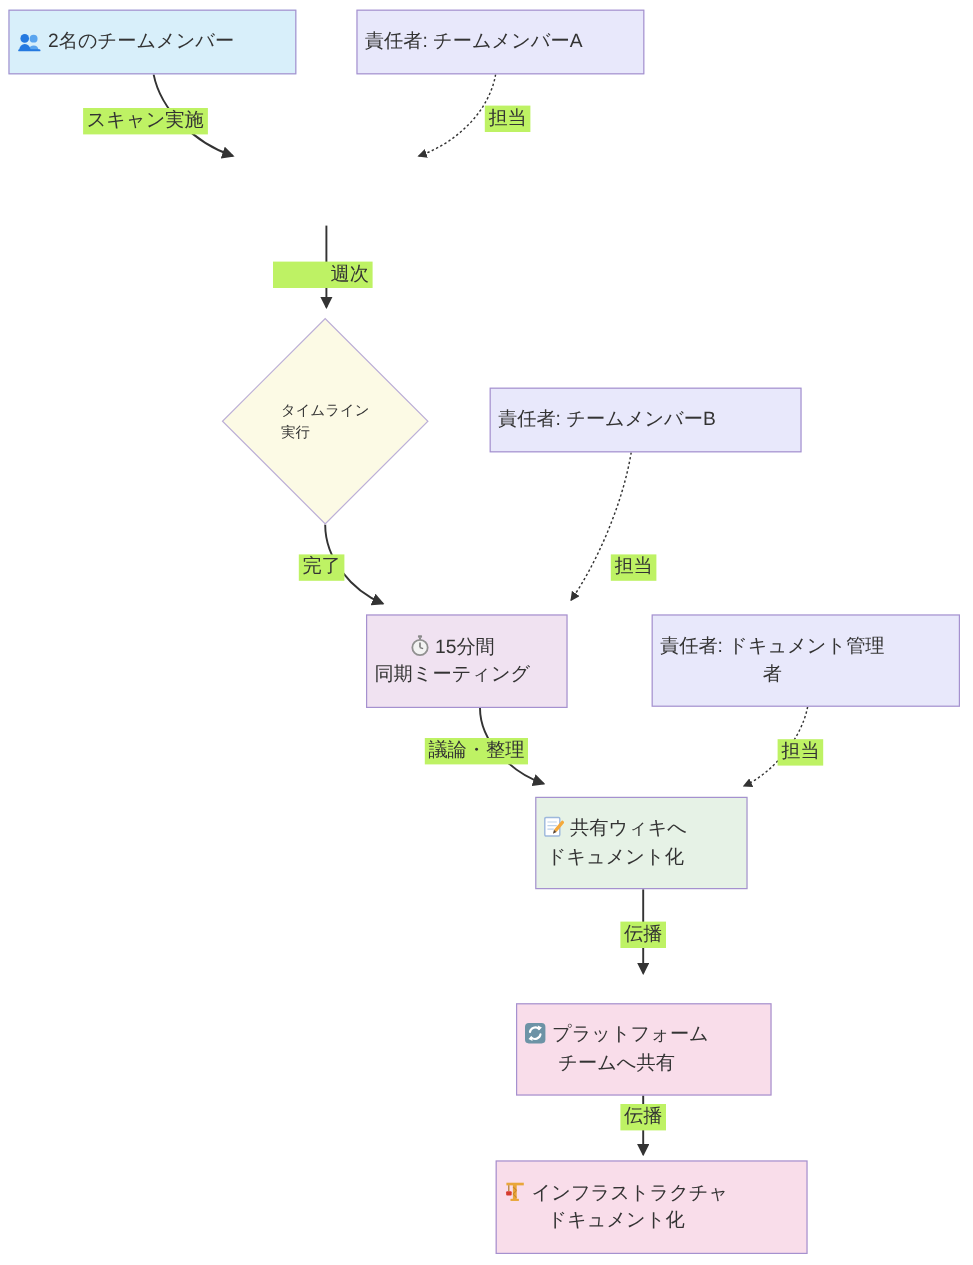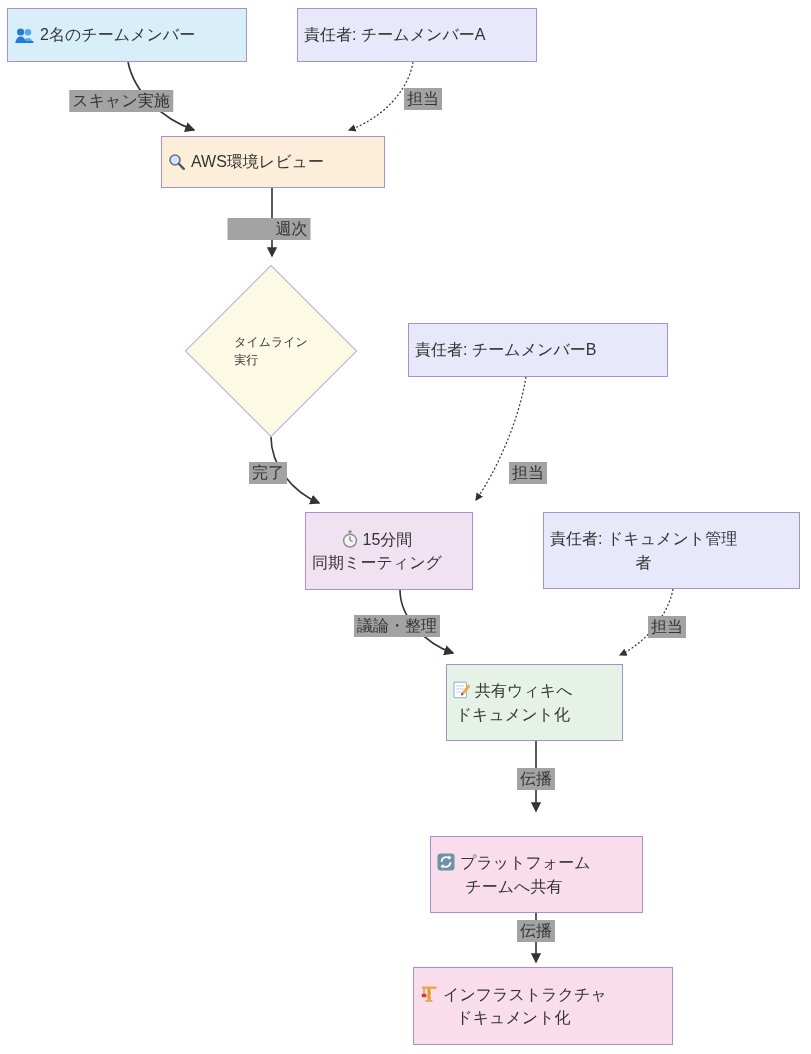--- a/index.html
+++ b/index.html
@@ -27,21 +27,21 @@
     transform:translate(-50%,-50%) rotate(45deg);
     background:#fcfae5;border:1px solid #bbaed9;box-sizing:border-box;
   }
   .diamond-text{
     position:absolute;left:0;top:0;width:100%;height:100%;
     display:flex;align-items:center;justify-content:center;
     font-size:12px;line-height:1.5;white-space:pre-line;color:#333333;
   }
   .edge-label{
     position:absolute;transform:translate(-50%,-50%);
-    background:#a3a3a3;padding:0 3px;font-size:16px;line-height:22px;color:#333333;
+    background:#bef264;padding:0 3px;font-size:16px;line-height:22px;color:#333333;
     white-space:nowrap;
   }
 </style>
 </head>
 <body>
 
 <div id="canvas">
 
   <svg id="edges" viewBox="0 0 811 1054">
     <defs>
@@ -70,29 +70,20 @@
         <rect x="1.2" y="14" width="18.5" height="2" rx="1" fill="#2479e0"></rect>
       </svg>
     </span>
       <span class="lbl">2名のチームメンバー</span>
   </div>
 
   <div class="node fill-owner" style="left:297px;top:8px;width:240px;height:54px;">
     <span class="lbl">責任者: チームメンバーA</span>
   </div>
 
-  <div class="node fill-aws" style="left:161px;top:136px;width:224px;height:52px;">
-    <span class="icon">
-      <svg width="18" height="18" viewBox="0 0 18 18">
-        <circle cx="7" cy="7" r="5" fill="#cfe7f8" stroke="#6b7280" stroke-width="1.6"></circle>
-        <line x1="11" y1="11" x2="15.8" y2="15.8" stroke="#555555" stroke-width="2.4" stroke-linecap="round"></line>
-      </svg>
-    </span>
-      <span class="lbl">AWS環境レビュー</span>
-  </div>
 
   <div class="diamond-wrap">
     <div class="diamond-shape"></div>
     <div class="diamond-text">タイムライン
 実行</div>
   </div>
 
   <div class="node fill-owner" style="left:408px;top:323px;width:260px;height:54px;">
     <span class="lbl">責任者: チームメンバーB</span>
   </div>

